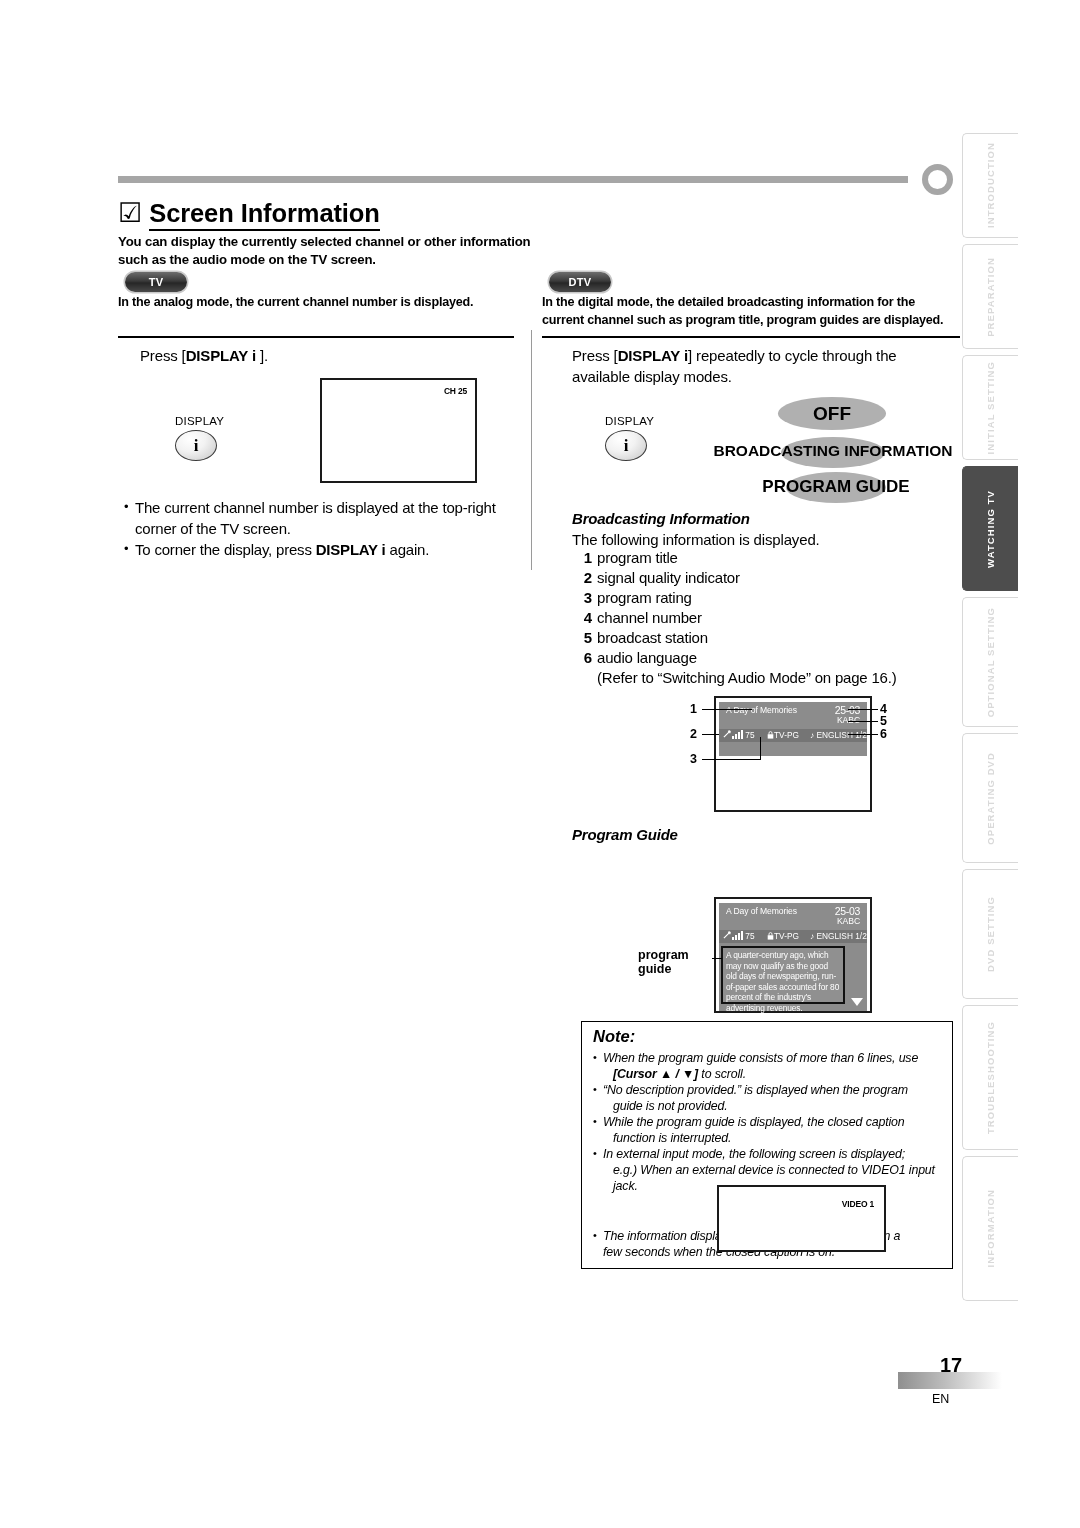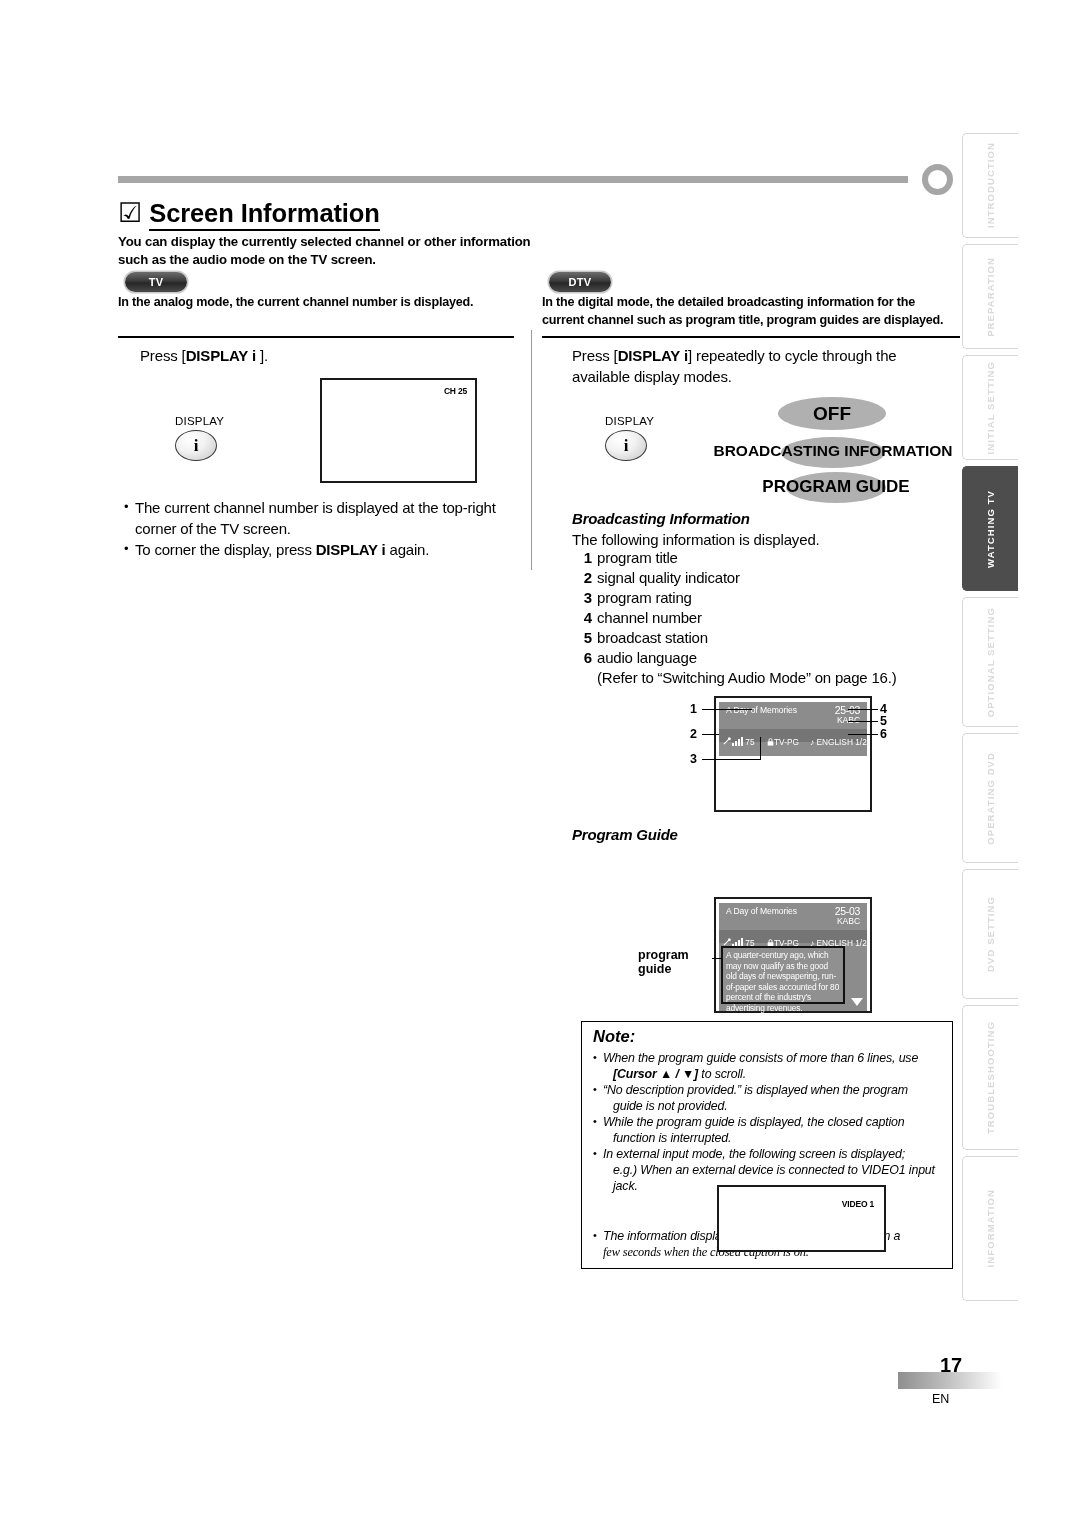--- a/index.html
+++ b/index.html
@@ -157,21 +157,21 @@
     position: absolute; left: 0; top: 0; right: 0; height: 24px;
     color: #ffffff; font-size: 8.6px;
   }
   .osd-title { position: absolute; left: 7px; top: 3px; letter-spacing: -0.1px; }
   .osd-ch { position: absolute; right: 7px; top: 2px; font-size: 10.5px; letter-spacing: -0.3px; }
   .osd-station { position: absolute; right: 7px; top: 13px; font-size: 8.6px; letter-spacing: -0.1px; }
   .osd-row2 {
     position: absolute; left: 0; right: 0; height: 13px;
     background: #757575; color: #fff; font-size: 8.3px;
   }
-  .osd-row2 .seg { position: absolute; top: 8px; white-space: nowrap; text-align: right; }
+  .osd-row2 .seg { position: absolute; top: 1px; white-space: nowrap; text-align: right; }
 
   .bars { display: inline-flex; align-items: flex-end; gap: 1px; height: 8px; vertical-align: -1px; }
   .bars i { display: block; width: 2px; background: #fff; }
   .bars i:nth-child(1){ height: 3px; }
   .bars i:nth-child(2){ height: 5px; }
   .bars i:nth-child(3){ height: 7px; }
   .bars i:nth-child(4){ height: 9px; }
 
   .guidebox {
     position: absolute; border: 2px solid #111; background: #909090;
@@ -485,21 +485,21 @@
         <span class="ind">function is interrupted.</span>
       </li>
       <li>
         <span>In external input mode, the following screen is displayed;</span>
         <span class="ind">e.g.) When an external device is connected to VIDEO1 input jack.</span>
       </li>
     </ul>
     <ul class="notelist" style="top:206px;">
       <li>
         <span>The information display will automatically disappear in a</span>
-        <span class="ind" style="padding-left:0;font-family:Liberation Serif, serif;">few seconds when the closed caption is on.</span>
+        <span class="ind" style="padding-left:0;">few seconds when the closed caption is on.</span>
       </li>
     </ul>
   </div>
 
   <div class="videobox">
     <div class="videolabel">VIDEO 1</div>
   </div>
 
   <div class="footbar"></div>
   <div class="pagenum">17</div>

